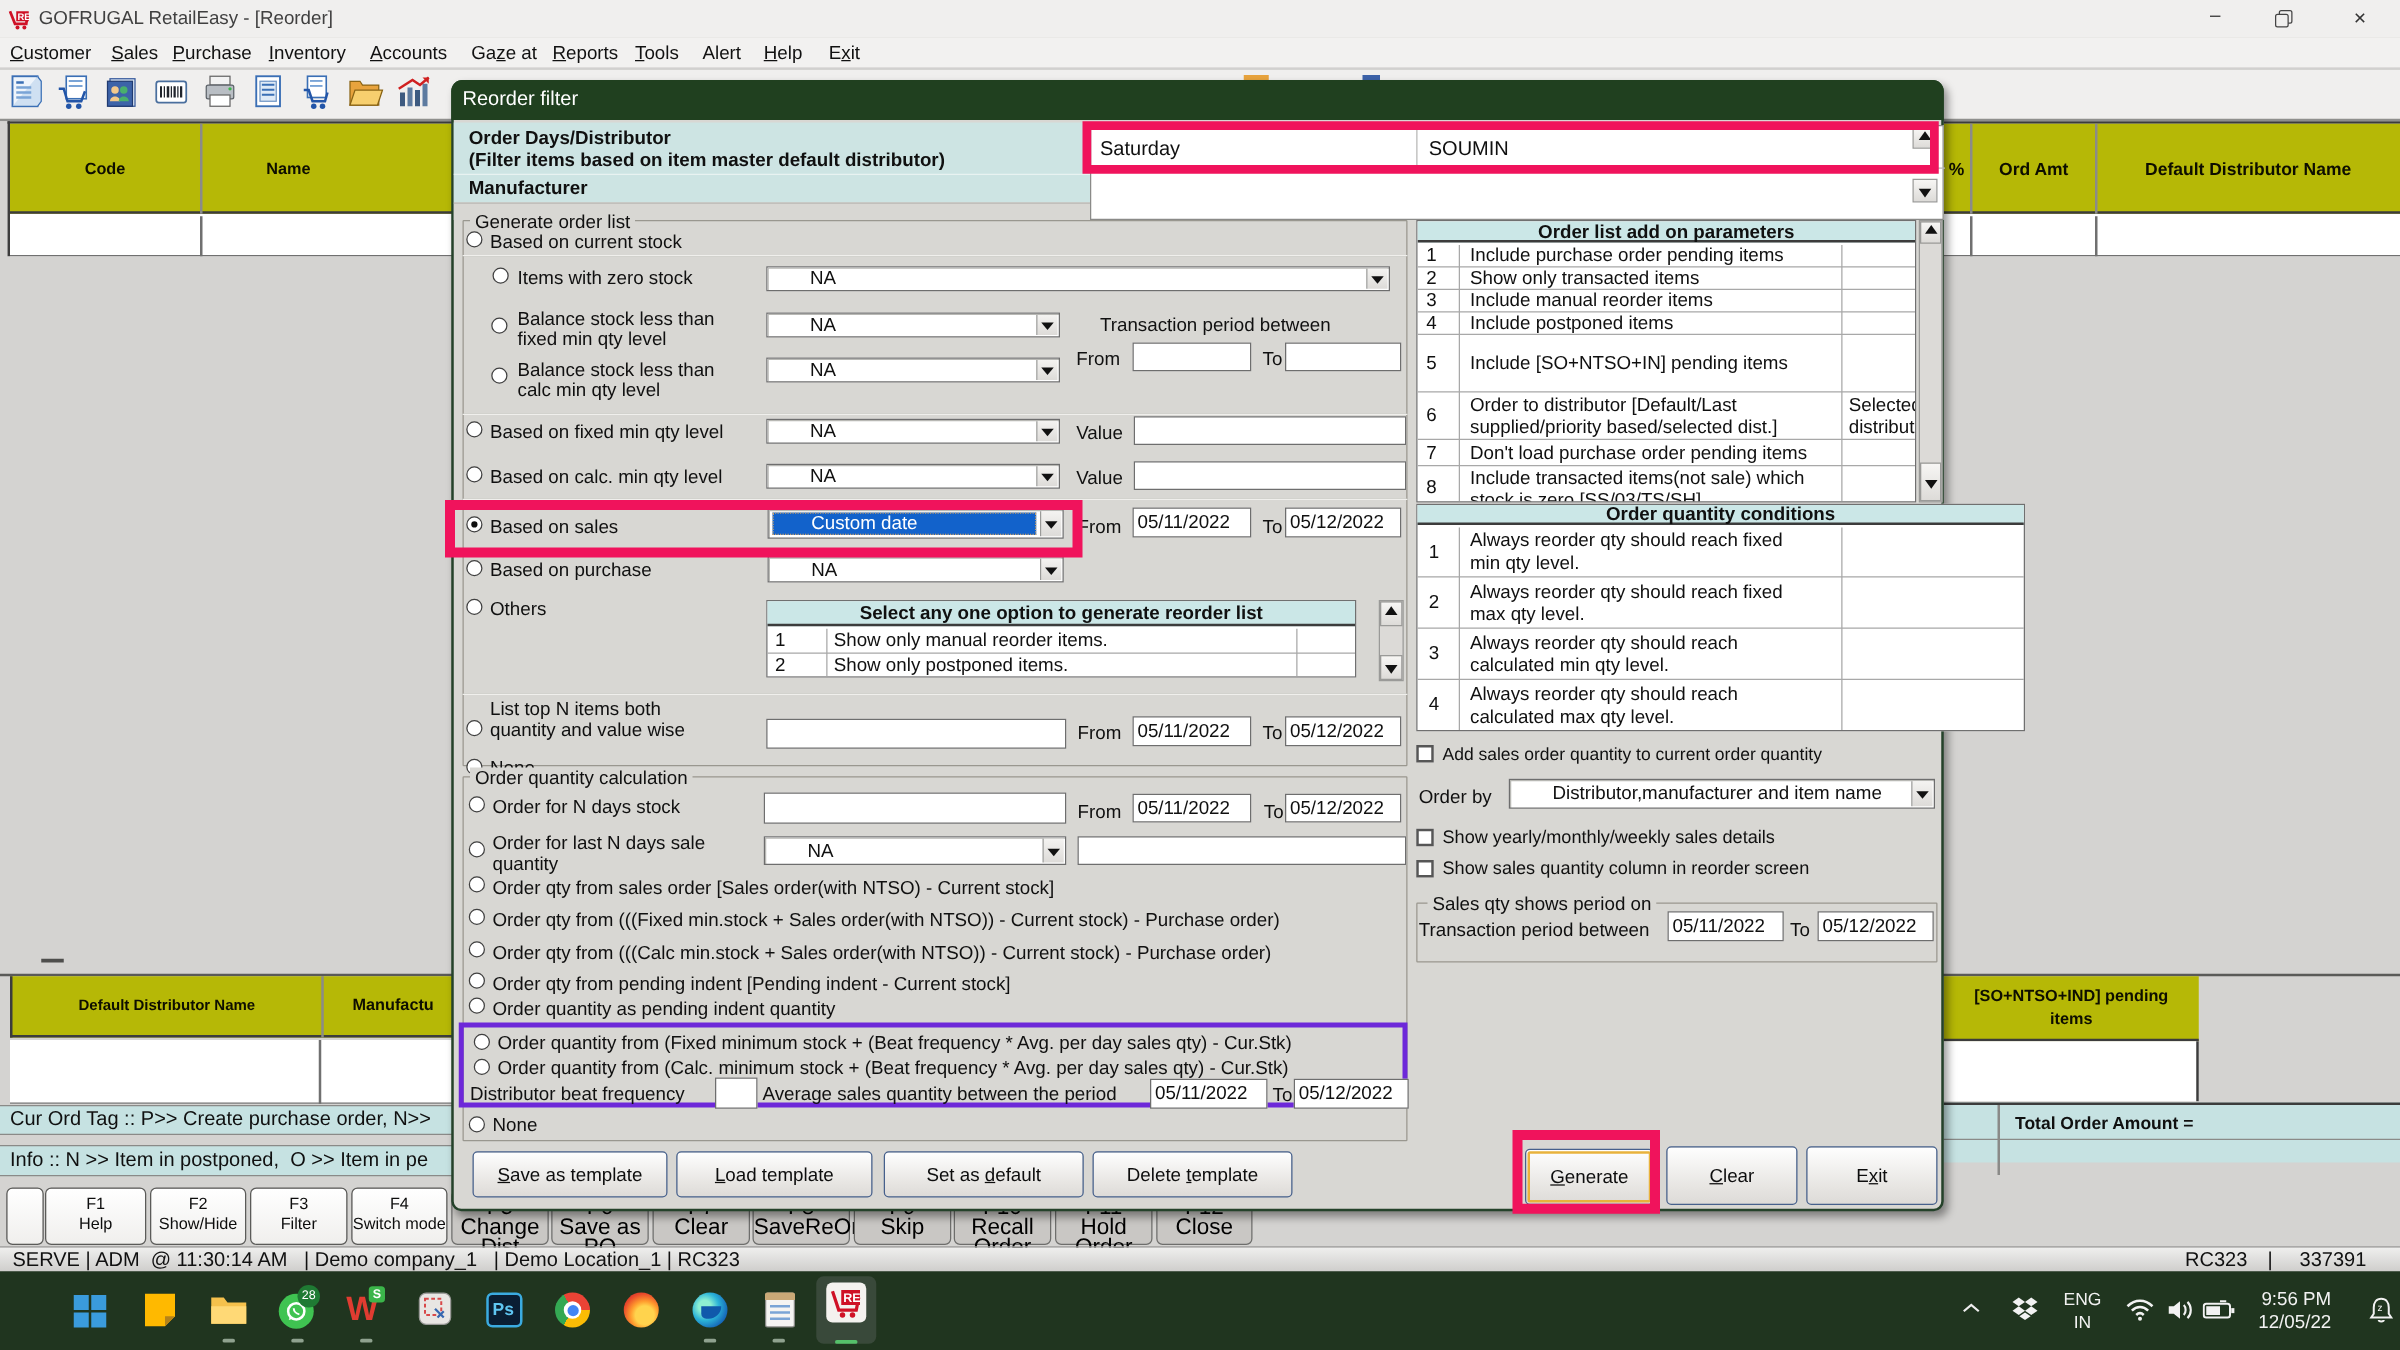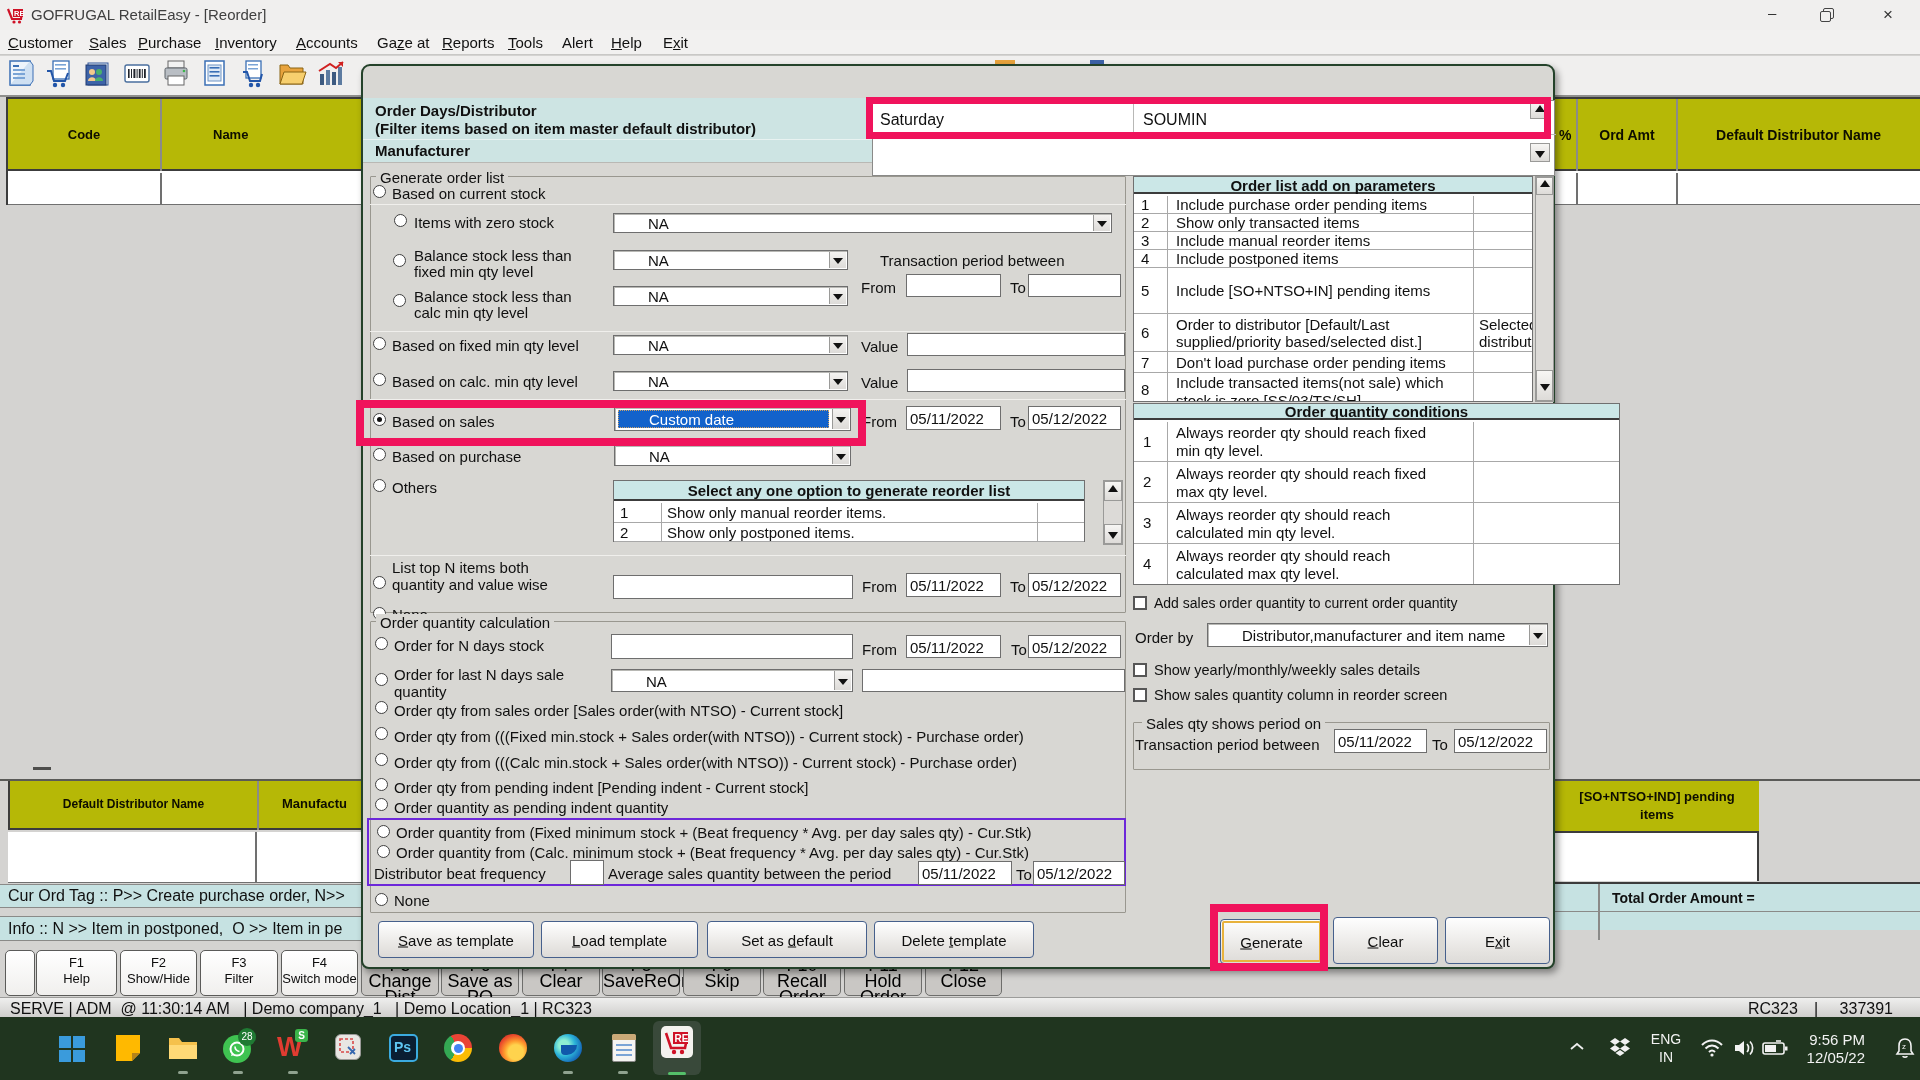--- a/index.html
+++ b/index.html
@@ -233,20 +233,23 @@
 <div class="fbtn2" style="left:925px;top:952px;width:77px;height:44px">F12<br>Close</div>
 
 <div class="a" id="statusbar">
   <span class="t" style="left:10px;top:2px;font-size:16px">SERVE | ADM&nbsp; @ 11:30:14 AM&nbsp;&nbsp; | Demo company_1&nbsp;&nbsp; | Demo Location_1 | RC323</span>
   <span class="t" style="left:1748px;top:2px;font-size:16px">RC323</span>
   <span class="t" style="left:1814px;top:2px;font-size:16px">|</span>
   <span class="t r" style="left:1793px;top:2px;width:100px;font-size:16px">337391</span>
 </div>
 
 <div class="a" id="dlg">
+  <div id="dlgtitle">
+        <span>Reorder filter</span>
+      </div>
 
   <div class="a" style="left:0;top:32px;width:509px;height:64px;background:#cde4e3">
     <span class="t b" style="left:12px;top:4px">Order Days/Distributor</span>
     <span class="t b" style="left:12px;top:22px">(Filter items based on item master default distributor)</span>
     <div class="a" style="left:0;top:41px;width:509px;height:1px;background:#e8f2f1"></div>
     <span class="t b" style="left:12px;top:44px">Manufacturer</span>
   </div>
   <div class="a" style="left:0;top:96px;width:509px;height:14px;background:#d8d7d3;border-top:1px solid #b9b8b4"></div>
 
   <div class="a" style="left:509px;top:34px;width:683px;height:76px;background:#fff;border:1px solid #8a8a88">
@@ -387,21 +390,21 @@
   <div class="radio" style="left:12px;top:635px"></div>
   <span class="t" style="left:31px;top:636px">Order qty from sales order [Sales order(with NTSO) - Current stock]</span>
   <div class="radio" style="left:12px;top:661px"></div>
   <span class="t" style="left:31px;top:662px">Order qty from (((Fixed min.stock + Sales order(with NTSO)) - Current stock) - Purchase order)</span>
   <div class="radio" style="left:12px;top:687px"></div>
   <span class="t" style="left:31px;top:688px">Order qty from (((Calc min.stock + Sales order(with NTSO)) - Current stock) - Purchase order)</span>
   <div class="radio" style="left:12px;top:712px"></div>
   <span class="t" style="left:31px;top:713px">Order qty from pending indent [Pending indent - Current stock]</span>
   <div class="radio" style="left:12px;top:732px"></div>
   <span class="t" style="left:31px;top:733px">Order quantity as pending indent quantity</span>
-  <div class="a" style="left:4px;top:752px;width:759px;height:68px;border:2px solid #6d28d9">
+  <div class="a" style="left:4px;top:752px;width:759px;height:68px;border:4px solid #6d28d9">
     <div class="radio" style="left:8px;top:5px"></div>
     <span class="t" style="left:27px;top:4px">Order quantity from  (Fixed minimum stock + (Beat frequency * Avg. per day sales qty) - Cur.Stk)</span>
     <div class="radio" style="left:8px;top:25px"></div>
     <span class="t" style="left:27px;top:24px">Order quantity from  (Calc. minimum stock + (Beat frequency * Avg. per day sales qty) - Cur.Stk)</span>
     <span class="t" style="left:5px;top:45px">Distributor beat frequency</span>
     <div class="inp" style="left:201px;top:40px;width:34px;height:25px"></div>
     <span class="t" style="left:239px;top:45px">Average sales quantity between the period</span>
     <div class="inp" style="left:549px;top:41px;width:94px;height:24px">
           <span>05/11/2022</span>
         </div>

